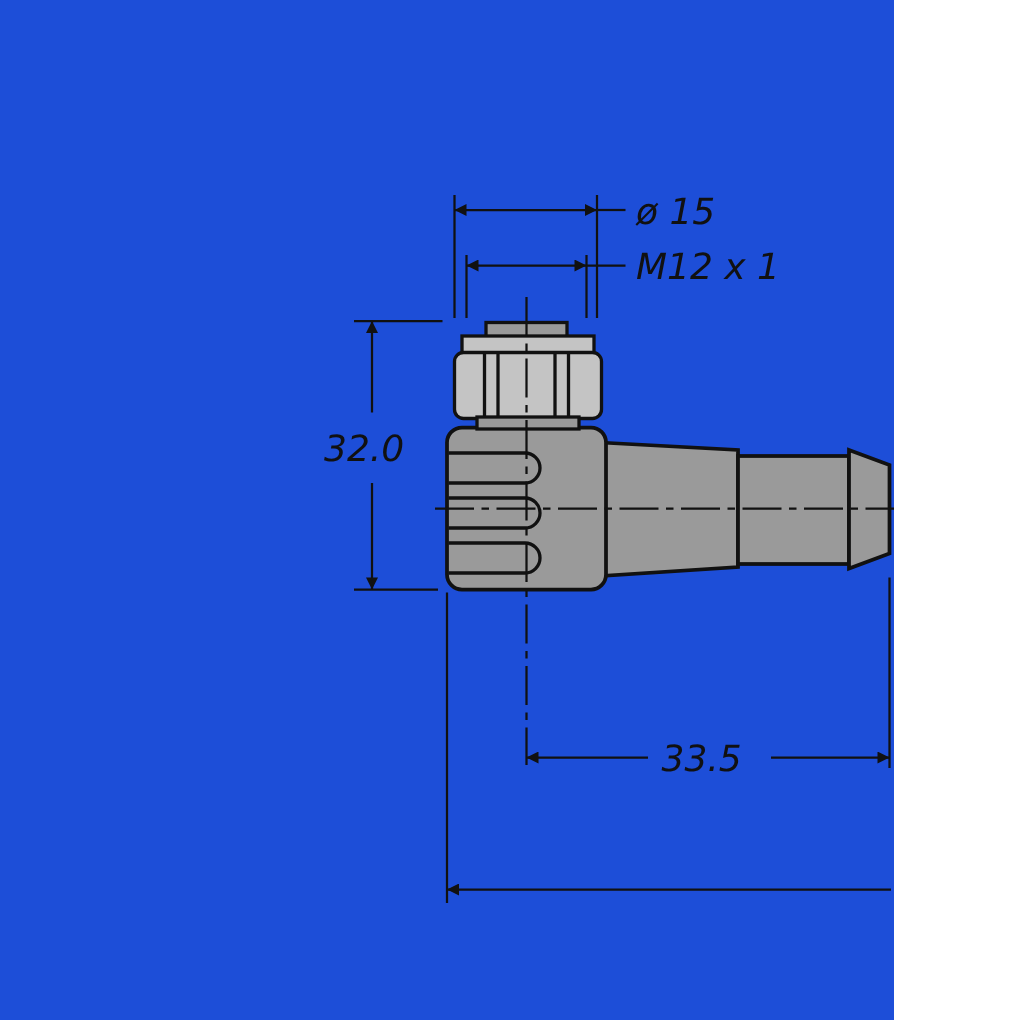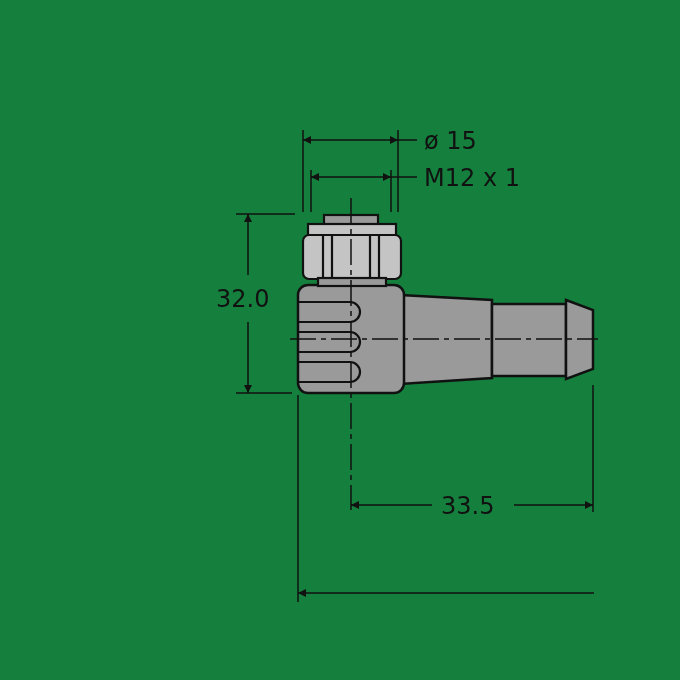--- a/index.html
+++ b/index.html
@@ -1,16 +1,16 @@
 <!DOCTYPE html>
 <html><head>
 <meta charset="utf-8">
 <style>
   html, body { margin: 0; padding: 0; background: #ffffff; }
-  .canvas { position: relative; width: 680px; height: 680px; background: #15803d; overflow: hidden; }
+  .canvas { position: relative; width: 596px; height: 680px; background: #1d4ed8; overflow: hidden; font-style: italic; }
   svg { position: absolute; left: 0; top: 0; }
   .dimtext { font-family: "DejaVu Sans", sans-serif; font-size: 24px; fill: #111111; }
 </style>
 </head>
 <body>
 
 <div class="canvas">
   <svg width="680" height="680" viewBox="0 0 680 680">
     <defs>
       <marker id="arr" viewBox="0 0 10 10" refX="10" refY="5" markerWidth="14" markerHeight="8" orient="auto-start-reverse" markerUnits="userSpaceOnUse">

